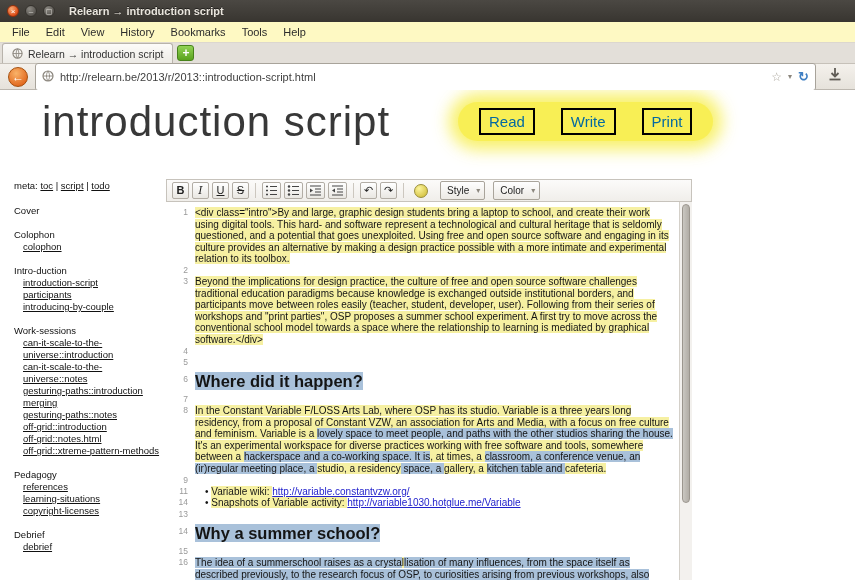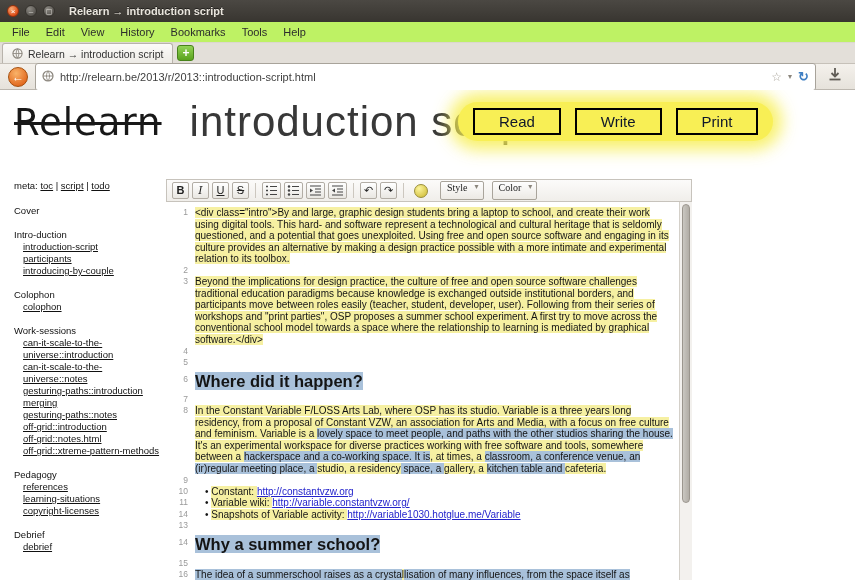--- a/index.html
+++ b/index.html
@@ -6,21 +6,21 @@
   .window{width:855px;height:580px;background:#fff;overflow:hidden;position:relative;font-family:"Liberation Sans",sans-serif;}
 
   
   .titlebar{height:22px;background:linear-gradient(#4b4843,#383530);display:flex;align-items:center;padding:0 7px;box-sizing:border-box;}
   .winbtn{width:12px;height:12px;border-radius:50%;margin-right:6px;font-size:8px;line-height:11px;text-align:center;color:#fff;box-sizing:border-box;}
   .winbtn.close{background:radial-gradient(circle at 35% 30%,#f7a974,#dc4a14 75%);border:1px solid #93300c;}
   .winbtn.min,.winbtn.max{background:radial-gradient(circle at 35% 30%,#8c8983,#54514c 75%);border:1px solid #35322d;color:#d8d5cf;}
   .title-text{color:#e9e5dd;font-size:11px;font-weight:bold;margin-left:8px;text-shadow:0 -1px 0 rgba(0,0,0,.55);}
 
   
-  .menubar{height:21px;background:#bef264;border-bottom:1px solid #dcd7cf;display:flex;align-items:center;padding:0 4px;box-sizing:border-box;}
+  .menubar{height:21px;background:#fef9c3;border-bottom:1px solid #dcd7cf;display:flex;align-items:center;padding:0 4px;box-sizing:border-box;}
   .menu-item{font-size:11px;color:#2c2c2c;padding:2px 8px;cursor:default;}
 
   
   .tabbar{height:21px;background:#e3dfd9;border-bottom:1px solid #c6c1b9;display:flex;align-items:flex-end;box-sizing:border-box;}
   .tab{height:20px;display:flex;align-items:center;background:linear-gradient(#fcfbf9,#edebe6);border:1px solid #b8b3ab;border-bottom:none;border-radius:3px 3px 0 0;padding:0 9px;margin-left:2px;min-width:168px;box-sizing:border-box;}
   .tab-label{font-size:10.5px;color:#333;margin-left:5px;white-space:nowrap;}
   .newtab-btn{width:17px;height:16px;margin:0 0 2px 4px;background:linear-gradient(#92d355,#5aa21e);border:1px solid #47821a;border-radius:3px;color:#fff;font-size:12px;line-height:14px;text-align:center;font-weight:bold;box-sizing:border-box;}
 
   
   .navbar{height:26px;background:linear-gradient(#f4f1ec,#e6e2db);border-bottom:1px solid #bcb7af;display:flex;align-items:center;padding:0 8px;box-sizing:border-box;gap:7px;}
@@ -31,41 +31,41 @@
   .dropdown-glyph{color:#8b867d;font-size:8px;}
   .reload-icon{color:#3f7fc3;font-size:13px;font-weight:bold;}
   .download-btn{width:24px;text-align:center;flex-shrink:0;}
 
   
   .page{position:relative;height:490px;background:#fff;overflow:hidden;}
   .page-header{position:absolute;top:8px;left:14px;white-space:nowrap;display:flex;align-items:center;}
   .logo{font-size:37px;color:#181818;text-decoration:line-through;letter-spacing:1px;font-family:"DejaVu Sans",sans-serif;}
   .page-title{font-size:42px;color:#383838;margin-left:28px;letter-spacing:1px;font-weight:300;}
   .action-group{position:absolute;left:458px;top:12px;display:flex;align-items:center;background:#f8ef55;border-radius:22px;padding:6px 8px;box-shadow:0 0 16px 9px rgba(247,238,84,.85);}
-  .action-btn{border:2px solid #000;padding:3px 24px;margin:0 7px;font-size:15px;color:#0f172a;background:transparent;cursor:pointer;}
+  .action-btn{border:2px solid #000;padding:3px 8px;margin:0 13px;font-size:15px;color:#0369a1;background:transparent;cursor:pointer;}
 
   
   .meta-nav{position:absolute;left:14px;top:90px;font-size:9.5px;color:#111;}
   .meta-nav .mlink{cursor:pointer;text-decoration:underline;}
   .sidebar{position:absolute;left:14px;top:115px;width:146px;font-size:9.5px;line-height:12px;color:#111;}
   .side-section{margin-bottom:12px;}
   .side-title{font-weight:normal;}
   .side-item{padding-left:9px;text-decoration:underline;cursor:pointer;}
 
   
   .editor{position:absolute;left:166px;top:89px;width:526px;bottom:0;}
   .ed-toolbar{height:23px;border:1px solid #c7c3bc;background:linear-gradient(#fcfbfa,#f0eeea);display:flex;align-items:center;padding:0 5px;gap:3px;box-sizing:border-box;}
   .tb-btn{min-width:17px;height:17px;border:1px solid #b2ada5;border-radius:2px;background:linear-gradient(#fff,#e9e7e2);font-size:11px;line-height:15px;text-align:center;color:#222;box-sizing:border-box;padding:0 2px;cursor:pointer;}
   .tb-btn.italic{font-style:italic;font-family:"DejaVu Serif",serif;}
   .tb-btn.underline{text-decoration:underline;}
   .tb-btn.strike{text-decoration:line-through;}
   .tb-btn svg{display:block;margin:1px auto 0;}
   .tb-sep{width:1px;height:15px;background:#ccc7bf;margin:0 3px;}
   .author-icon{width:14px;height:14px;border-radius:50%;background:radial-gradient(circle at 35% 30%,#fcf49c,#cbb72e);border:1px solid #998e3a;margin:0 4px;box-sizing:border-box;cursor:pointer;}
-  .tb-select{height:17px;border:1px solid #a9a49b;border-radius:2px;background:linear-gradient(#fefefe,#ece9e4);display:flex;font-size:10px;color:#222;padding:0 4px 0 6px;gap:7px;margin-left:5px;cursor:pointer;font-family:Liberation Serif, serif;}
+  .tb-select{height:17px;border:1px solid #a9a49b;border-radius:2px;background:linear-gradient(#fefefe,#ece9e4);display:flex;align-items:center;font-size:10px;color:#222;padding:0 4px 0 6px;gap:7px;margin-left:5px;cursor:pointer;}
 
   .ed-body{position:absolute;top:23px;left:0;right:13px;bottom:0;overflow:hidden;padding-top:5px;font-size:10px;line-height:1.16;color:#141414;cursor:text;}
   .ed-row{display:flex;}
   .gutter{width:22px;flex-shrink:0;text-align:right;padding-right:7px;color:#9a9a9a;font-size:8.5px;padding-top:1px;box-sizing:content-box;}
   .ed-content{flex:1;padding-right:5px;}
   .ed-blank .ed-content{height:11px;}
   .ed-h1 .ed-content{font-size:16.5px;font-weight:bold;line-height:1.3;padding:3px 0 2px;}
   .ed-h1 .gutter{padding-top:7px;}
   .ed-li .ed-content{padding-left:10px;}
   .hl-y{background:#f6f0a2;}
@@ -128,21 +128,20 @@
       <svg width="16" height="15" viewBox="0 0 16 15">
           <path d="M8 1v8M4.5 6L8 9.5 11.5 6" fill="none" stroke="#5f5b55" stroke-width="1.8"></path>
           <path d="M2.5 12.5h11" stroke="#5f5b55" stroke-width="1.8"></path>
         </svg>
     </div>
   </div>
 
   <div class="page">
 
     <div class="page-header">
-      <span class="logo">Relearn</span>
       <span class="page-title">introduction script</span>
     </div>
 
     <div class="action-group">
         <div class="action-btn">Read</div>
         <div class="action-btn">Write</div>
         <div class="action-btn">Print</div>
       </div>
 
     <div class="meta-nav">
@@ -152,28 +151,28 @@
       <span class="mlink">script</span>
       <span>|</span>
       <span class="mlink">todo</span>
     </div>
 
     <div class="sidebar">
         <div class="side-section">
           <div class="side-title">Cover</div>
         </div>
         <div class="side-section">
+          <div class="side-title">Colophon</div>
+          <div class="side-item">colophon</div>
+        </div>
+        <div class="side-section">
           <div class="side-title">Intro-duction</div>
           <div class="side-item">introduction-script</div>
           <div class="side-item">participants</div>
           <div class="side-item">introducing-by-couple</div>
-        </div>
-        <div class="side-section">
-          <div class="side-title">Colophon</div>
-          <div class="side-item">colophon</div>
         </div>
         <div class="side-section">
           <div class="side-title">Work-sessions</div>
           <div class="side-item">can-it-scale-to-the-universe::introduction</div>
           <div class="side-item">can-it-scale-to-the-universe::notes</div>
           <div class="side-item">gesturing-paths::introduction</div>
           <div class="side-item">merging</div>
           <div class="side-item">gesturing-paths::notes</div>
           <div class="side-item">off-grid::introduction</div>
           <div class="side-item">off-grid::notes.html</div>
@@ -269,24 +268,20 @@
           </div>
           <div class="ed-row ed-p">
             <div class="gutter">8</div>
             <div class="ed-content"><span class="hl-y">In the Constant Variable F/LOSS Arts Lab, where OSP has its studio. Variable is a three years long residency, from a proposal of Constant VZW, an association for Arts and Media, with a focus on free culture and feminism. Variable is a </span><span class="hl-b">lovely space to meet people, and paths with the other studios sharing the house.</span><span class="hl-y"> It's an experimental workspace for diverse practices working with free software and tools, somewhere between a </span><span class="hl-b">hackerspace and a co-working space. It is</span><span class="hl-y">, at times, a </span><span class="hl-b">classroom, a conference venue, an (ir)regular meeting place, a </span><span class="hl-y">studio, a residency</span><span class="hl-b"> space, a </span><span class="hl-y">gallery, a </span><span class="hl-b">kitchen table and </span><span class="hl-y">cafeteria.</span></div>
           </div>
           <div class="ed-row ed-blank">
             <div class="gutter">9</div>
             <div class="ed-content"></div>
           </div>
           <div class="ed-row ed-li">
-            <div class="gutter">10</div>
-            <div class="ed-content"><span class="bullet">• </span><span class="hl-y">Constant: </span><span class="lnk">http://constantvzw.org</span></div>
-          </div>
-          <div class="ed-row ed-li">
             <div class="gutter">11</div>
             <div class="ed-content"><span class="bullet">• </span><span class="hl-y">Variable wiki: </span><span class="lnk">http://variable.constantvzw.org/</span></div>
           </div>
           <div class="ed-row ed-li">
             <div class="gutter">14</div>
             <div class="ed-content"><span class="bullet">• </span><span class="hl-y">Snapshots of Variable activity: </span><span class="lnk">http://variable1030.hotglue.me/Variable</span></div>
           </div>
           <div class="ed-row ed-blank">
             <div class="gutter">13</div>
             <div class="ed-content"></div>

